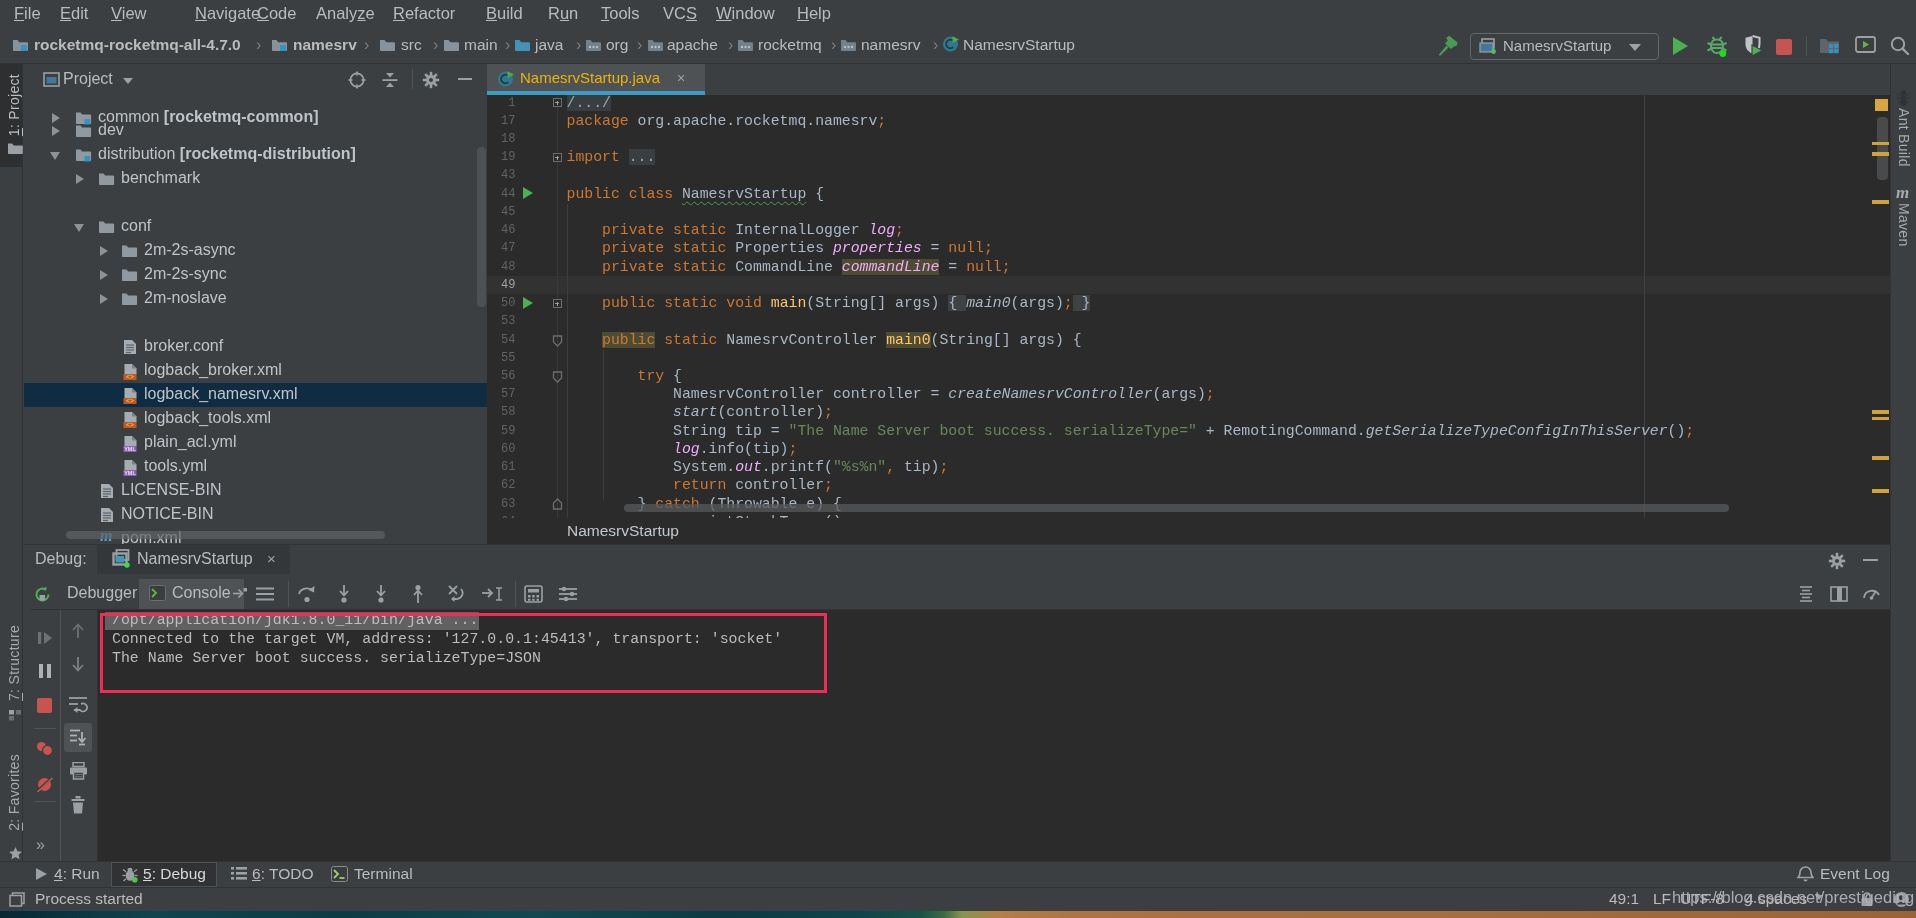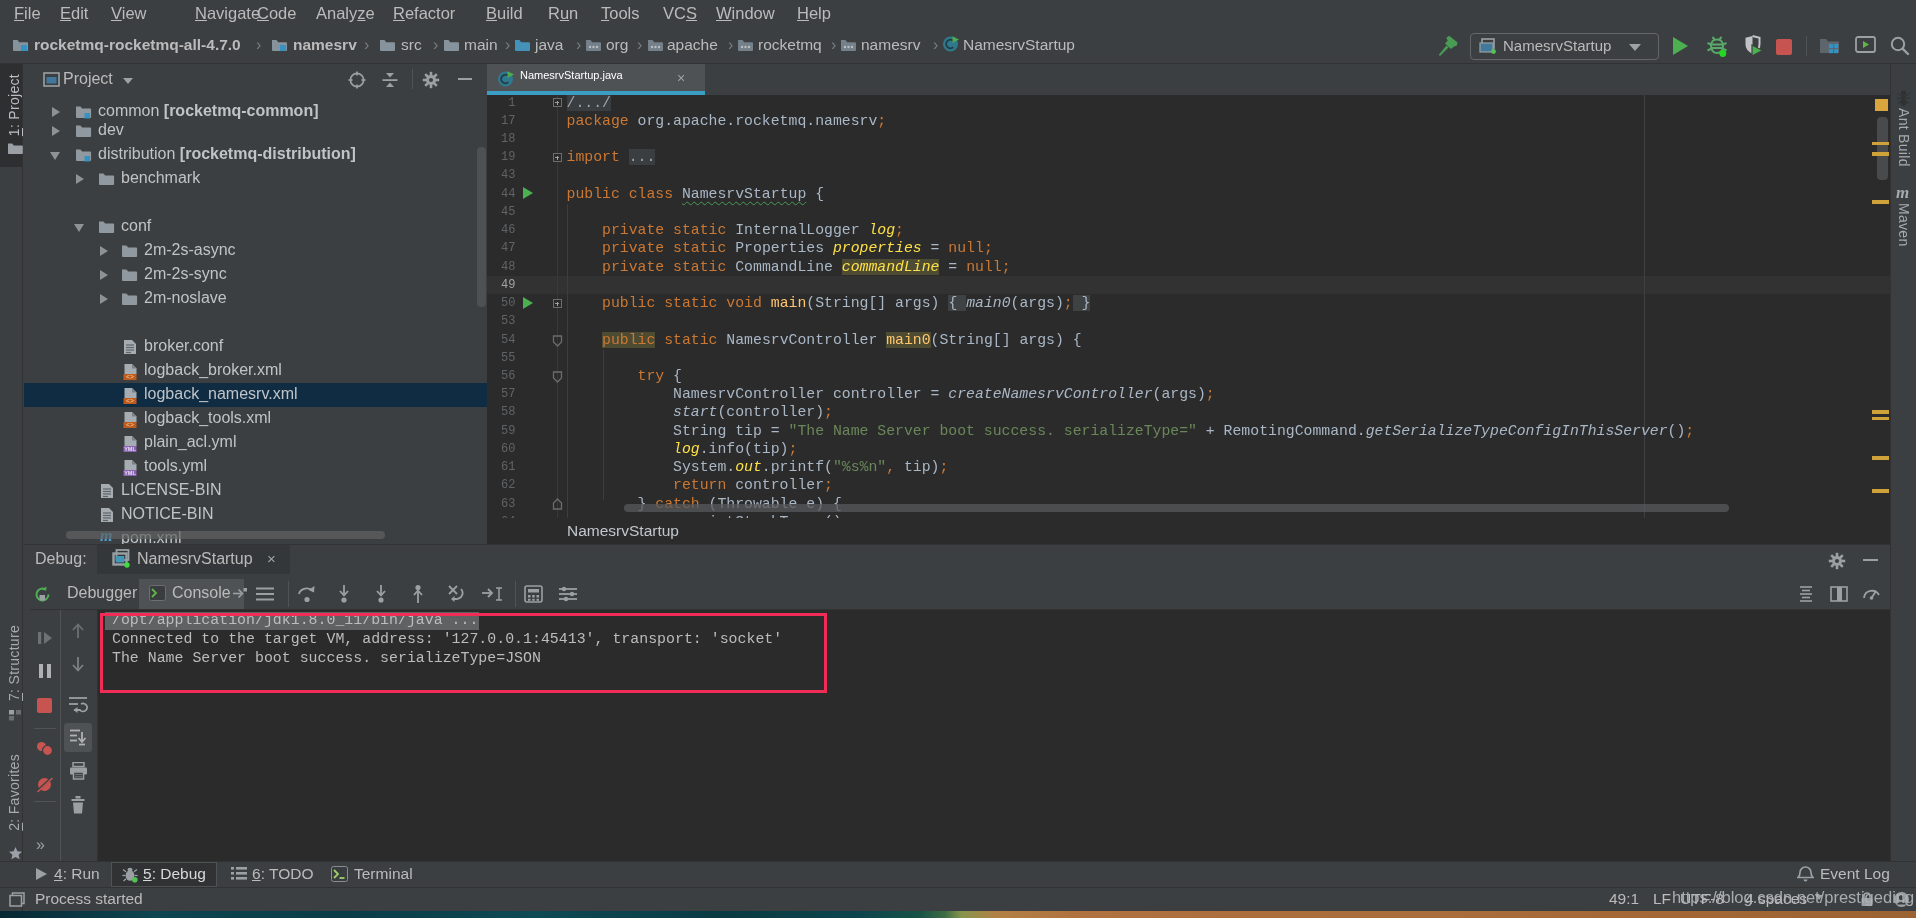--- a/index.html
+++ b/index.html
@@ -3,21 +3,21 @@
 <meta charset="utf-8">
 <style>
   * { margin:0; padding:0; box-sizing:border-box; }
   html,body { width:1916px; height:918px; overflow:hidden; background:#3c3f41; }
   body { font-family:"Liberation Sans", sans-serif; }
   #root { position:relative; width:1916px; height:918px; background:#3c3f41; overflow:hidden; }
   .ab { position:absolute; }
   pre { font-family:"Liberation Mono", monospace; }
   .k { color:#cc7832; }
   .s { color:#6a8759; }
-  .f { color:#fde047; font-style:italic;font-family:Liberation Mono, monospace; }
+  .f { color:#f0abfc; font-style:italic;font-family:Liberation Mono, monospace; }
   .m { color:#ffc66d; }
   .i { font-style:italic; }
   .hl { background:#4e4b33; }
   .foldb { background:#3e4243; }
   .fold { background:#3a3e41; color:#9da5ad; }
   .wavy { text-decoration:underline wavy #499C54 1px; text-underline-offset:3px; }
   svg { display:block; }
   .bcb { font-weight:bold; }
   .sep { color:#787d80; font-size:16px; }
   .row { position:absolute; left:6px; width:457px; height:24px; }
@@ -269,21 +269,21 @@
             <rect x="7.7" y="0.8" width="2.6" height="4" transform="rotate(45 9 9)"></rect>
             <rect x="7.7" y="13.2" width="2.6" height="4" transform="rotate(45 9 9)"></rect>
             <rect x="0.8" y="7.7" width="4" height="2.6" transform="rotate(45 9 9)"></rect>
             <rect x="13.2" y="7.7" width="4" height="2.6" transform="rotate(45 9 9)"></rect>
           </g>
           <circle cx="9" cy="9" r="2.1" fill="#3c3f41"></circle>
         </svg>
       </div>
  <div class="ab" style="left:434px;top:14px;width:14px;height:2px;background:#9aa0a3;"></div>
 
- <div class="row" style="top:36px;">
+ <div class="row" style="top:42px;">
         <div class="arr r" style="left:22px;"></div>
         <div class="ic" style="left:45px;">
           <svg width="17" height="15" viewBox="0 0 17 15">
             <path d="M1 2.5 h4.5 l1.6 2.1 H15.2 a0.9 0.9 0 0 1 0.9 0.9 V13 a0.9 0.9 0 0 1 -0.9 0.9 H1.9 a0.9 0.9 0 0 1 -0.9 -0.9 z" fill="#90999f"></path>
             <rect x="9.5" y="9" width="5.5" height="5.5" fill="#3592c4"></rect>
           </svg>
         </div>
         <div class="lbl" style="left:68px;">common <b>[rocketmq-common]</b></div>
       </div>
  <div class="row" style="top:55px;">
@@ -461,21 +461,21 @@
  <div class="ab" style="left:0;top:0;width:1403px;height:31px;background:#3c3f41;"></div>
  <div class="ab" style="left:0;top:0;width:218px;height:27px;background:#4e5254;"></div>
  <div class="ab" style="left:0;top:27px;width:218px;height:4px;background:#3b9dc4;"></div>
  <div class="ab" style="left:10px;top:6px;">
         <svg width="18" height="18" viewBox="0 0 18 18">
           <circle cx="8.5" cy="9" r="7.5" fill="#2f798f"></circle>
           <path d="M11.3 5.8 a4.3 4.3 0 1 0 0 6.4" stroke="#233b44" stroke-width="1.8" fill="none"></path>
           <path d="M10.5 1.2 L17 4.6 L10.5 8 Z" fill="#4cab4f"></path>
         </svg>
       </div>
- <div class="ab" style="left:33px;top:5px;font-size:11px;color:#ffffff;">NamesrvStartup.java</div>
+ <div class="ab" style="left:33px;top:5px;font-size:15px;color:#eab308;">NamesrvStartup.java</div>
  <div class="ab" style="left:190px;top:6px;font-size:14px;color:#9fa2a5;">×</div>
 
  <div class="ab" style="left:0;top:211.8px;width:1403px;height:18.2px;background:#323232;"></div>
 
  <div class="ab" style="left:80px;top:140px;width:1px;height:314px;background:#393e41;"></div>
  <div class="ab" style="left:116px;top:286px;width:1px;height:150px;background:#393e41;"></div>
 
  <div class="ab" style="left:1157px;top:31px;width:1px;height:423px;background:#3f4244;"></div>
 
  <div class="ab" style="left:70px;top:31px;width:1px;height:423px;background:#37393a;"></div>

